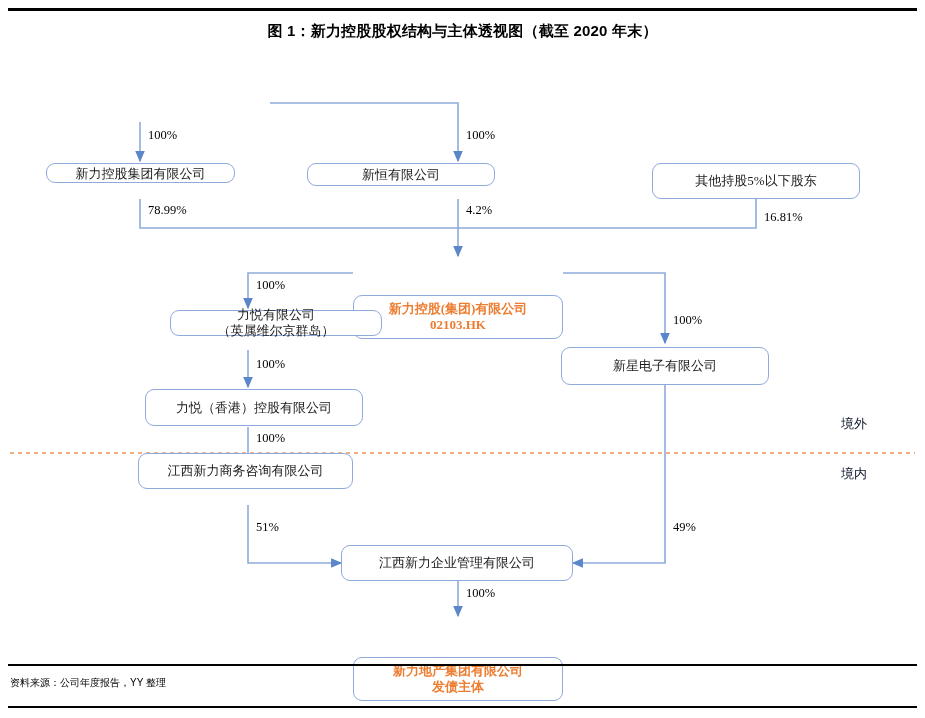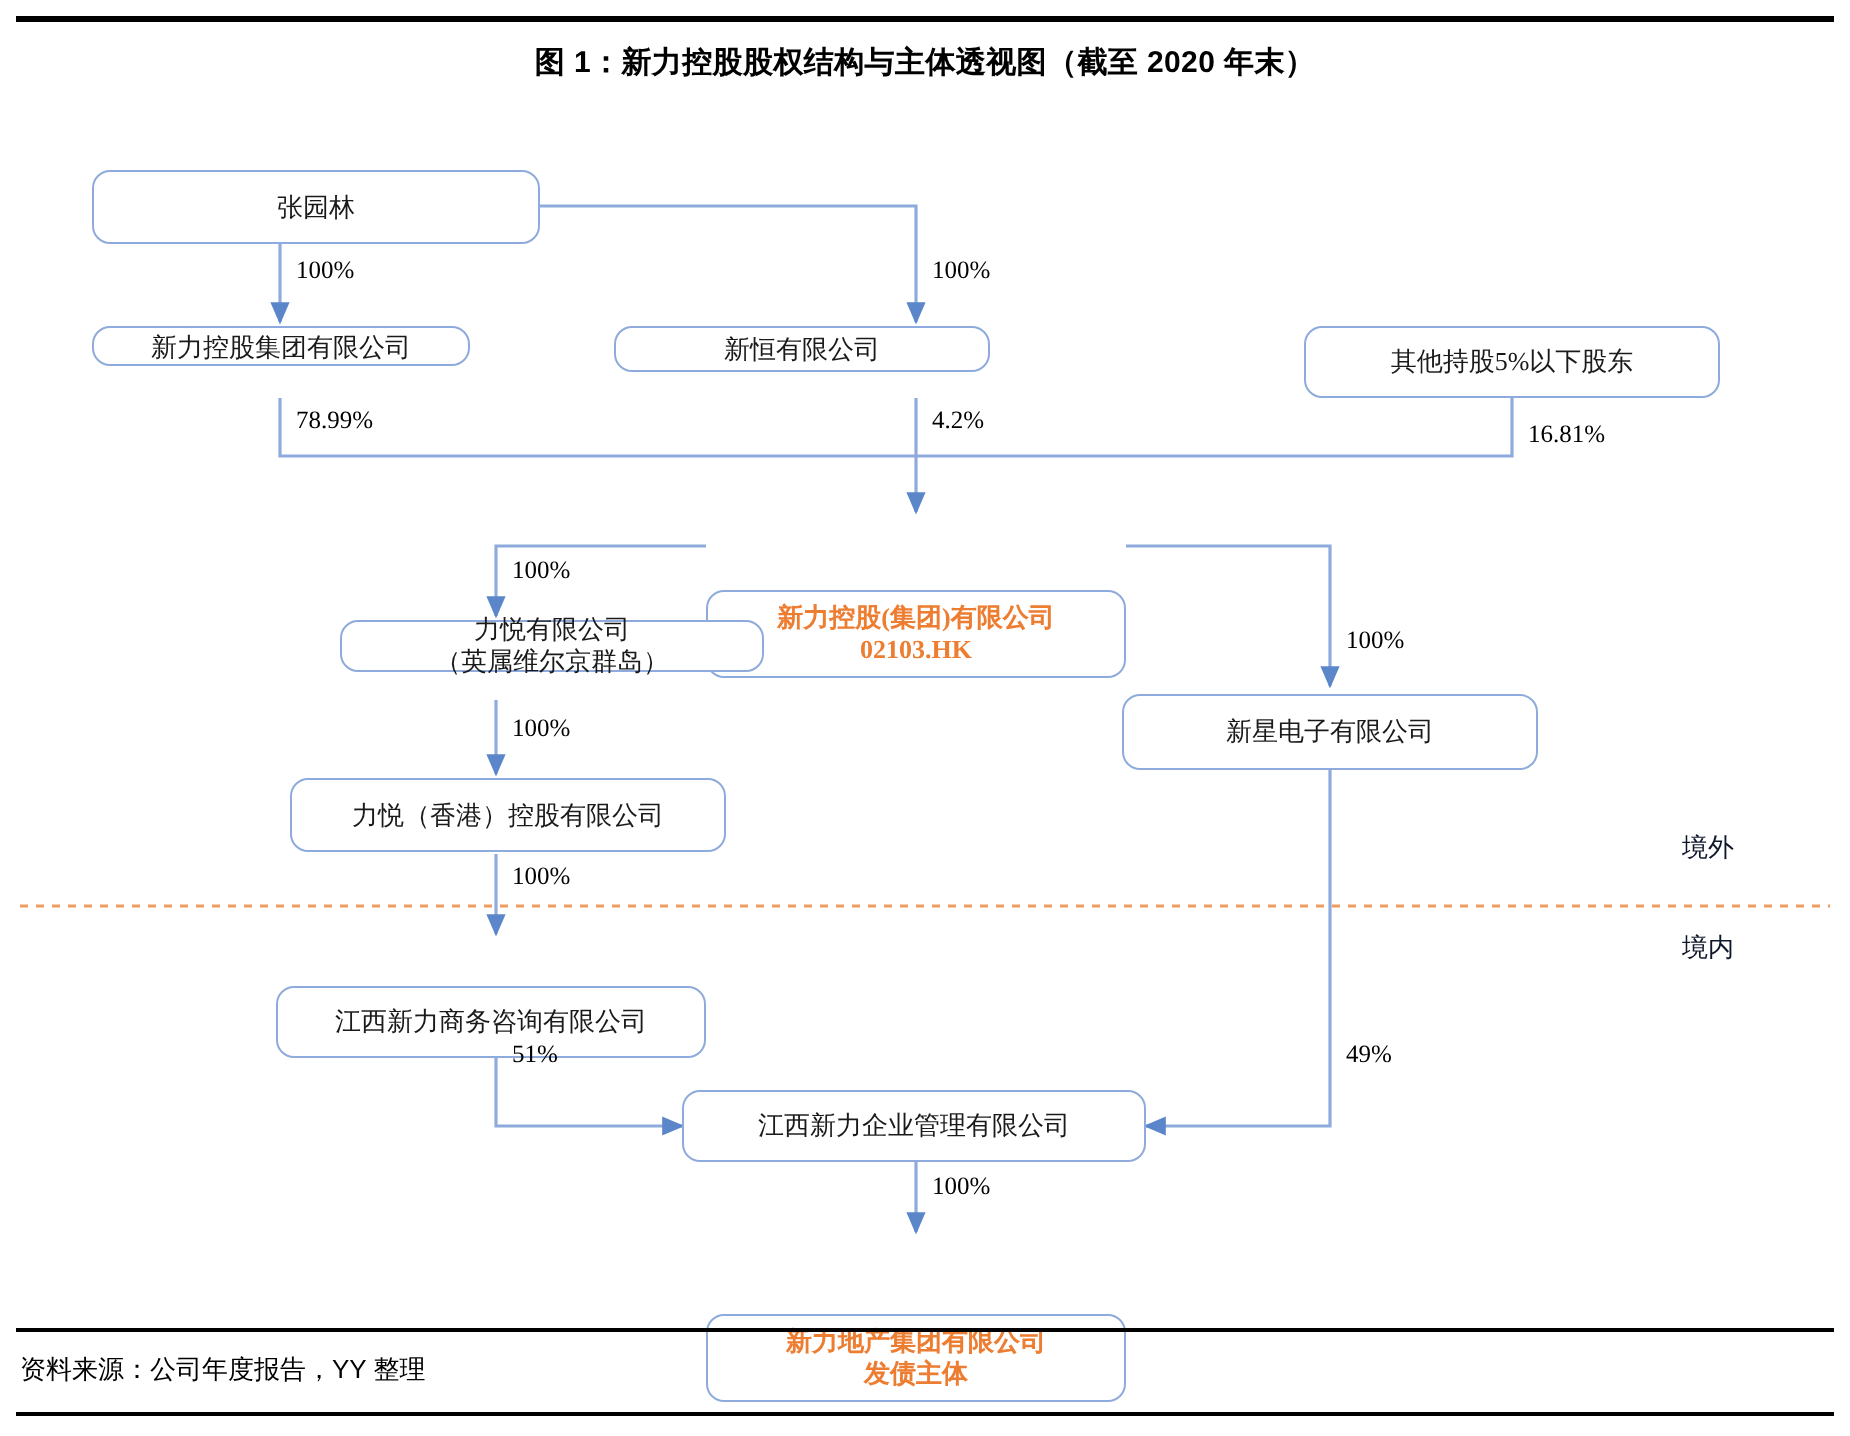--- a/index.html
+++ b/index.html
@@ -51,21 +51,21 @@
   .zone-label{
     position:absolute;
     font-family:"Liberation Serif","DejaVu Serif",serif;
     font-size:13px;color:#0f172a;white-space:nowrap;
   }
   .rule-bottom{
     position:absolute;left:8px;top:664px;width:909px;height:2px;background:#000;
   }
   .source{
     position:absolute;left:10px;top:676px;
-    font-size:13px;color:#000;
+    font-size:10px;color:#000;
     font-family:"Liberation Sans","DejaVu Sans",sans-serif;
   }
   .rule-foot{
     position:absolute;left:8px;top:706px;width:909px;height:2px;background:#000;
   }
 </style>
 </head>
 <body>
 
 <div class="rule-top"></div>
@@ -105,23 +105,20 @@
       <path d="M665,325 L665,503 L573,503" marker-end="url(#arr)"></path>
 
       <path d="M248,445 L248,503 L341,503" marker-end="url(#arr)"></path>
 
       <path d="M458,521 L458,556" marker-end="url(#arr)"></path>
 
       <path d="M10,393 L915,393" stroke="#ed9b5e" stroke-width="1.6" stroke-dasharray="4,4"></path>
     </g>
   </svg>
 
-  <div class="node" style="left:46px;top:25px;width:224px;height:37px;">
-    <span class="l1">张园林</span>
-  </div>
 
   <div class="node" style="left:46px;top:103px;width:189px;height:20px;justify-content:flex-end;">
     <span class="l1">新力控股集团有限公司</span>
   </div>
 
   <div class="node" style="left:307px;top:103px;width:188px;height:23px;">
     <span class="l1">新恒有限公司</span>
   </div>
 
   <div class="node" style="left:652px;top:103px;width:208px;height:36px;">
@@ -135,21 +132,21 @@
 
   <div class="node" style="left:170px;top:250px;width:212px;height:26px;">
     <span class="l1">力悦有限公司</span>
     <span class="l2">（英属维尔京群岛）</span>
   </div>
 
   <div class="node" style="left:145px;top:329px;width:218px;height:37px;">
     <span class="l1">力悦（香港）控股有限公司</span>
   </div>
 
-  <div class="node" style="left:138px;top:433px;width:215px;height:36px;">
+  <div class="node" style="left:138px;top:393px;width:215px;height:36px;">
     <span class="l1">江西新力商务咨询有限公司</span>
   </div>
 
   <div class="node" style="left:561px;top:287px;width:208px;height:38px;">
     <span class="l1">新星电子有限公司</span>
   </div>
 
   <div class="node" style="left:341px;top:485px;width:232px;height:36px;justify-content:center;">
     <span class="l1">江西新力企业管理有限公司</span>
   </div>

